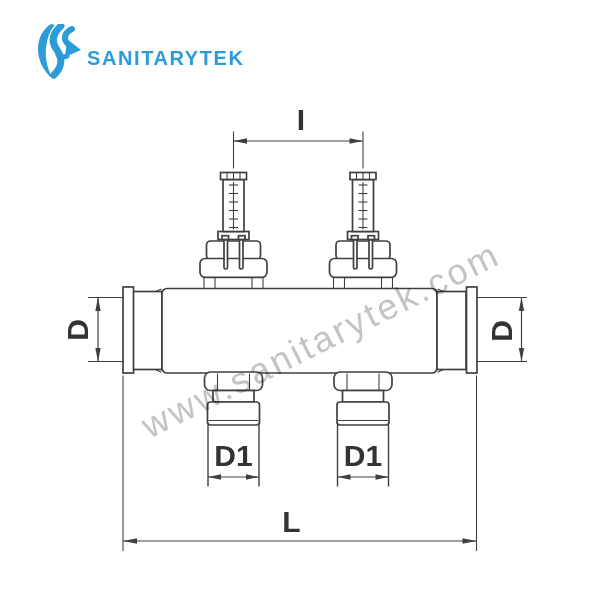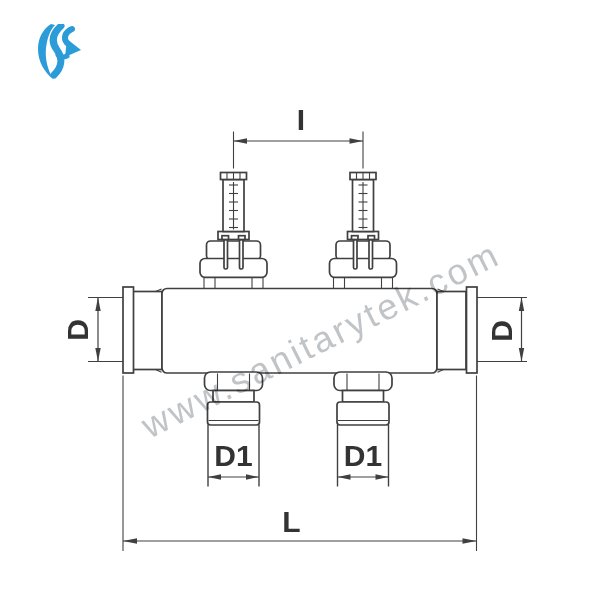--- a/index.html
+++ b/index.html
@@ -30,20 +30,21 @@
 <div class="canvas">
 
   <div class="logo">
     <svg class="logo-icon" viewBox="0 0 44 55">
       <path fill="#2B9CD8" d="M14,0 C6,5 1,14 1,25 C1,37 7,48 16,55 C10,44 8,34 9,24 C10,15 13,6 18,1 Z"></path>
       <path fill="none" stroke="#2B9CD8" stroke-width="7" stroke-linecap="round" d="M24,2 C15,10 14,18 20,26 C26,34 25,43 17,51"></path>
       <path fill="none" stroke="#2B9CD8" stroke-width="6" stroke-linecap="round" d="M35,5 C28,8 26,14 30,19"></path>
       <polygon fill="#2B9CD8" points="30,15 44,26 28,33"></polygon>
       <path fill="none" stroke="#2B9CD8" stroke-width="5" stroke-linecap="round" d="M30,32 C26,34 23,33 21,31"></path>
     </svg>
+    <span class="logo-text">SANITARYTEK</span>
   </div>
 
   <svg class="drawing" viewBox="0 0 600 600">
 
     <defs>
 
       <g id="flowmeter">
         <rect class="ol" x="-27" y="241" width="54" height="18.5" rx="4"></rect>
         <rect class="ol" x="-33.5" y="258.5" width="67" height="18.8" rx="5"></rect>
         <line class="ln thin" x1="-29.5" y1="277.3" x2="-29.5" y2="288"></line>

